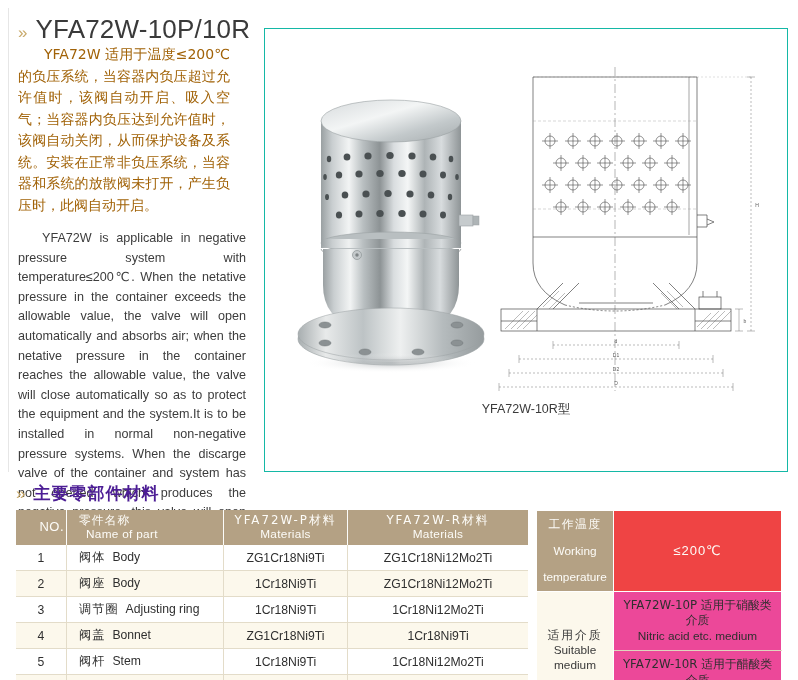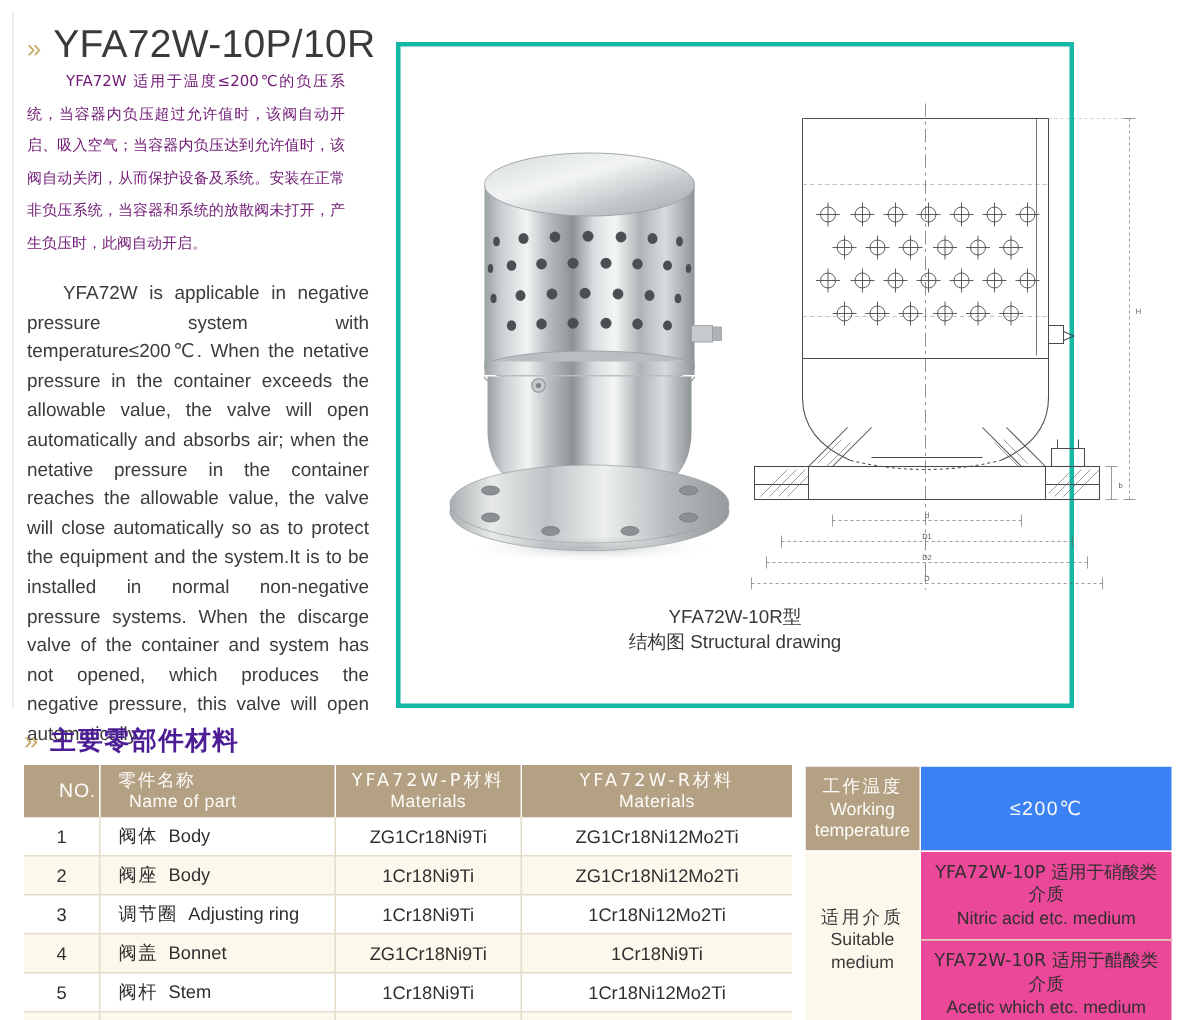--- a/index.html
+++ b/index.html
@@ -65,45 +65,45 @@
   }
 
   
   .text-col {
     position: absolute;
     left: 18px;
     top: 44px;
     width: 228px;
   }
   .para-cn {
-    font-size: 10px;
+    font-size: 14px;
     line-height: 21.5px;
-    color: #701a75;
+    color: #a16207;
     text-align: justify;
     text-justify: inter-ideograph;
     text-indent: 26px;
     margin: 0 16px 13px 0;
     font-family: "DejaVu Sans", "Liberation Sans", sans-serif;
   }
   .para-en {
     font-size: 12.6px;
     line-height: 19.6px;
     color: #3c3c3c;
     text-align: justify;
     text-indent: 24px;
     margin: 0;
     word-spacing: 0.5px;
   }
 
   
   .figure-panel {
     position: absolute;
     left: 264px; top: 28px;
-    width: 452px; height: 444px;
-    border: 3px solid #14b8a6;
+    width: 524px; height: 444px;
+    border: 1px solid #14b8a6;
     background: #fff;
     box-sizing: border-box;
   }
   .photo-wrap {
     position: absolute;
     left: 22px; top: 58px;
     width: 210px; height: 300px;
   }
   .drawing-wrap {
     position: absolute;
@@ -203,23 +203,23 @@
     width: 72px;
     padding: 6px 2px;
     line-height: 14.5px;
     font-size: 11.8px;
   }
   .info-head .cn {
     display: block;
     letter-spacing: 1.5px;
     font-family: "DejaVu Sans", sans-serif;
   }
-  .info-head .en { display: block; }
+  .info-head .en { display: block; margin-top: 12px; }
   .info-val-temp {
-    background: #3b82f6;
+    background: #ef4444;
     color: #fdfcf8;
     font-size: 13px;
     letter-spacing: 1px;
     padding: 6px 4px;
   }
   .info-head-cream {
     background: #fcf8ec;
     color: #3a3a3a;
     width: 72px;
     padding: 6px 2px;
@@ -599,21 +599,20 @@
           <text x="123" y="312">D2</text>
           <text x="123" y="326">D</text>
           <text x="264" y="148">H</text>
           <text x="252" y="264">b</text>
         </g>
       </svg>
     </div>
 
     <div class="fig-caption">
       <span class="cap-l1">YFA72W-10R型</span>
-      <span class="cap-l2">结构图  Structural drawing</span>
     </div>
   </div>
 
   <div class="section-title" id="title-materials">
     <span class="chev">»</span>
     <span class="title-cn">主要零部件材料</span>
   </div>
 
   <table class="mat-table">
     <thead>

